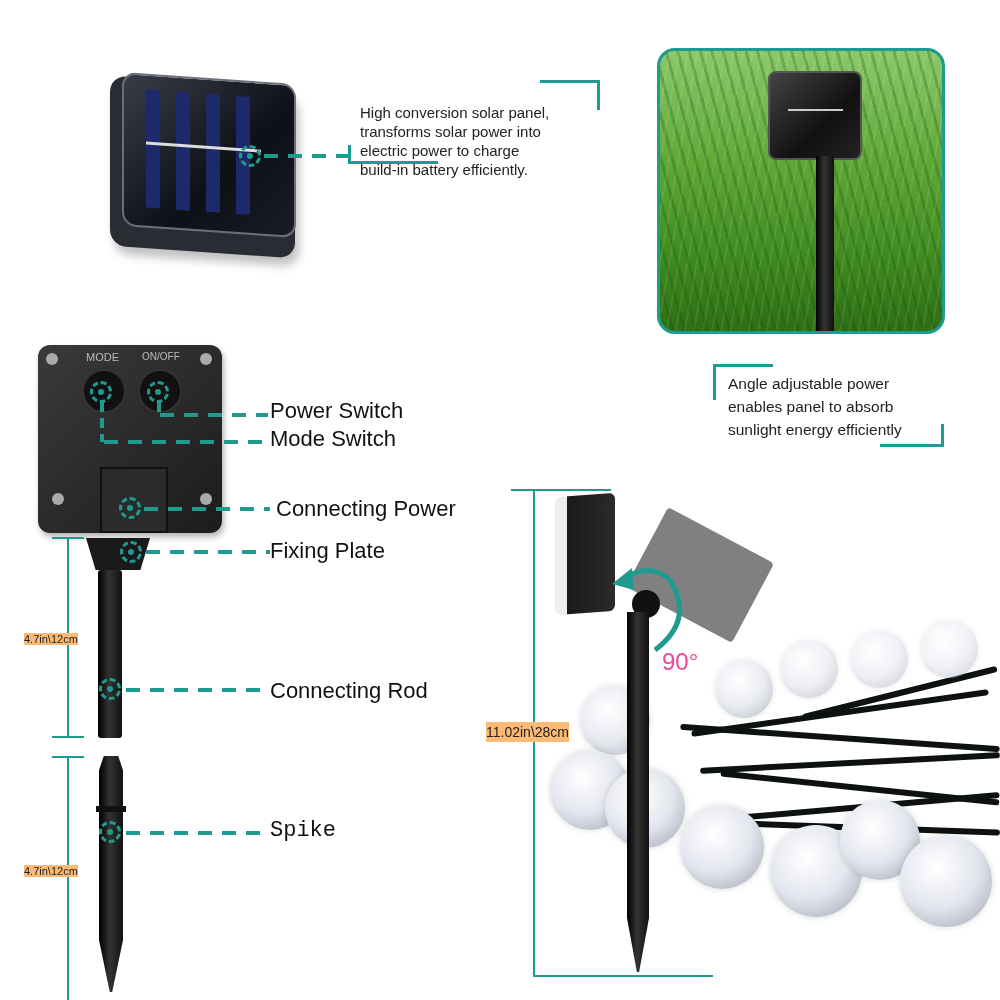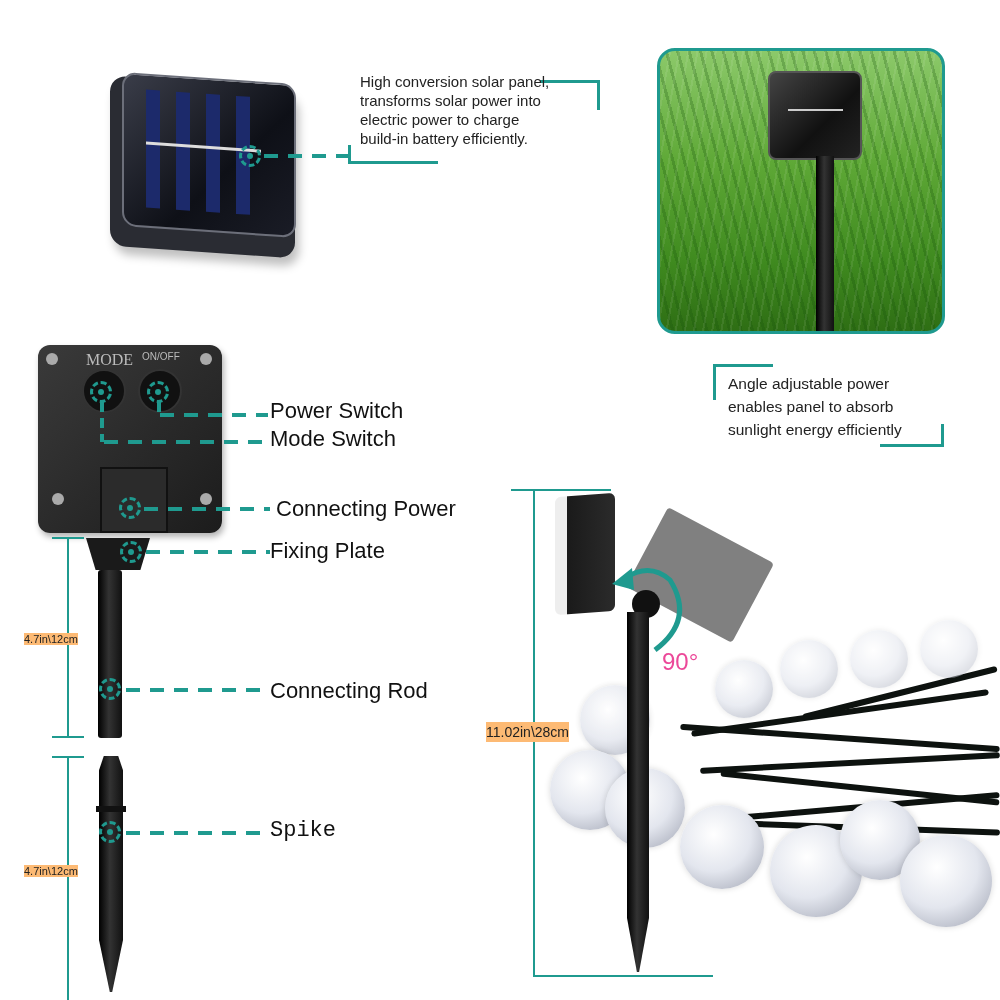--- a/index.html
+++ b/index.html
@@ -30,21 +30,21 @@
     <div class="abs" style="left:112px;top:14px;width:14px;height:118px;background:#1c2a6b;"></div>
     <div class="abs" style="left:22px;top:66px;width:115px;height:3px;background:#ddd;"></div>
   </div>
 </div>
 <div class="target" style="left:239px;top:145px;"></div>
 <div class="dash" style="left:264px;top:154px;width:90px;"></div>
 <div class="hline" style="left:348px;top:161px;width:90px;height:3px;"></div>
 <div class="vline" style="left:348px;top:145px;height:19px;width:3px;"></div>
 <div class="hline" style="left:540px;top:80px;width:60px;height:3px;"></div>
 <div class="vline" style="left:597px;top:80px;height:30px;width:3px;"></div>
-<div class="note" style="left:360px;top:72px;">
+<div class="note" style="left:360px;top:103px;">
   <div>High conversion solar panel,</div>
   <div>transforms solar power into</div>
   <div>electric power to charge</div>
   <div>build-in battery efficiently.</div>
 </div>
 
 <div class="abs" style="left:657px;top:48px;width:288px;height:286px;border:3px solid #1f9a8f;border-radius:18px;overflow:hidden;box-sizing:border-box;
      background:
        repeating-linear-gradient(100deg,rgba(255,255,255,.08) 0 2px,transparent 2px 9px),
        repeating-linear-gradient(75deg,rgba(20,80,10,.25) 0 3px,transparent 3px 11px),
@@ -62,21 +62,21 @@
   <div>Angle adjustable power</div>
   <div>enables panel to absorb</div>
   <div>sunlight energy efficiently</div>
 </div>
 
 <div class="abs" style="left:38px;top:345px;width:184px;height:188px;background:linear-gradient(135deg,#3a3a3a,#1c1c1c);border-radius:12px;box-shadow:2px 4px 6px rgba(0,0,0,.3);">
   <div class="abs" style="left:8px;top:8px;width:12px;height:12px;border-radius:50%;background:#aaa;"></div>
   <div class="abs" style="left:162px;top:8px;width:12px;height:12px;border-radius:50%;background:#aaa;"></div>
   <div class="abs" style="left:14px;top:148px;width:12px;height:12px;border-radius:50%;background:#aaa;"></div>
   <div class="abs" style="left:162px;top:148px;width:12px;height:12px;border-radius:50%;background:#aaa;"></div>
-  <div class="abs" style="left:48px;top:6px;font-size:16px;color:#bbb;font-family:Liberation Serif, serif;">MODE</div>
+  <div class="abs" style="left:48px;top:6px;font-size:11px;color:#bbb;">MODE</div>
   <div class="abs" style="left:104px;top:6px;font-size:10px;color:#bbb;">ON/OFF</div>
   <div class="abs" style="left:44px;top:24px;width:40px;height:40px;border-radius:50%;background:#111;border:2px solid #333;"></div>
   <div class="abs" style="left:100px;top:24px;width:40px;height:40px;border-radius:50%;background:#111;border:2px solid #333;"></div>
   <div class="abs" style="left:62px;top:122px;width:64px;height:62px;border:2px solid #111;background:#2b2b2b;"></div>
 </div>
 <div class="target" style="left:90px;top:381px;"></div>
 <div class="target" style="left:147px;top:381px;"></div>
 <div class="target" style="left:119px;top:497px;"></div>
 <div class="vdash" style="left:157px;top:402px;height:14px;"></div>
 <div class="dash" style="left:160px;top:413px;width:108px;"></div>

